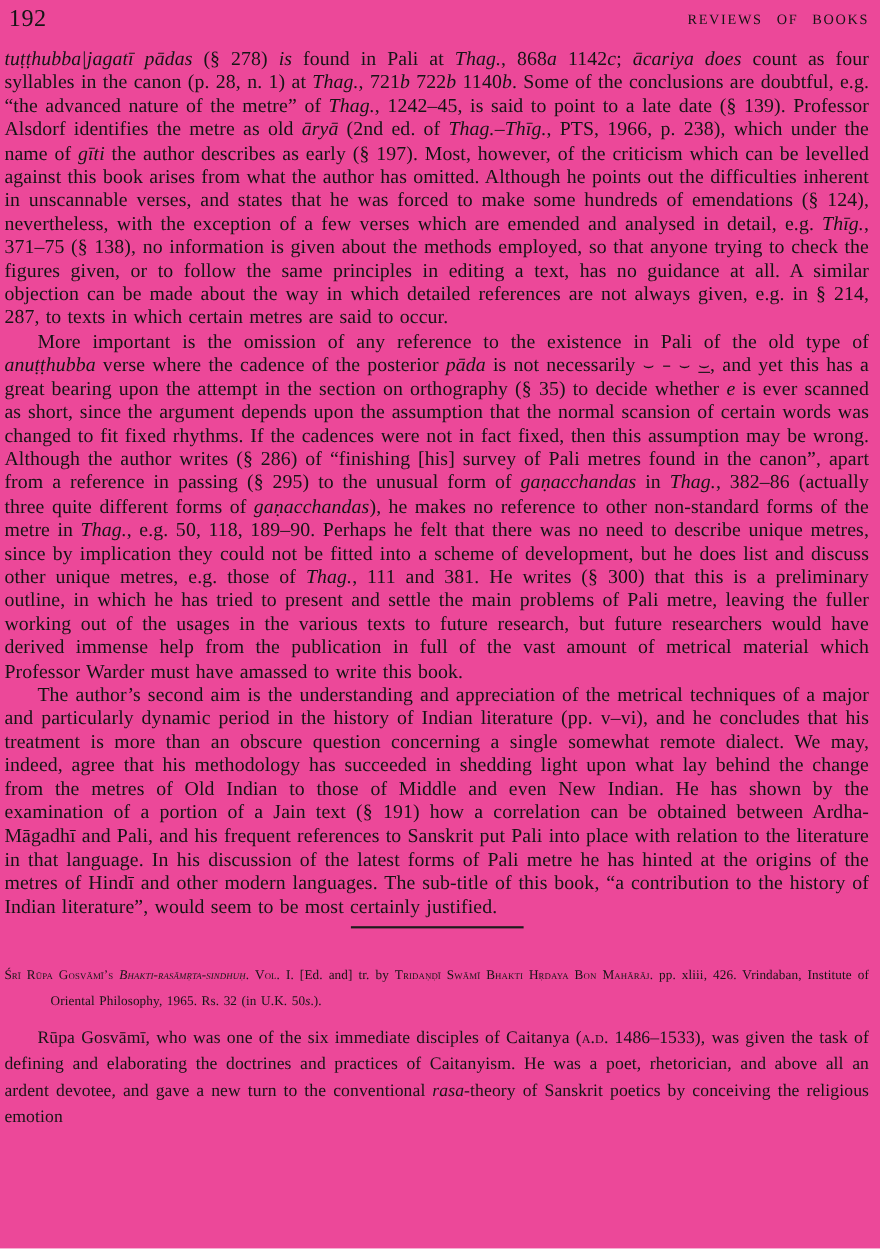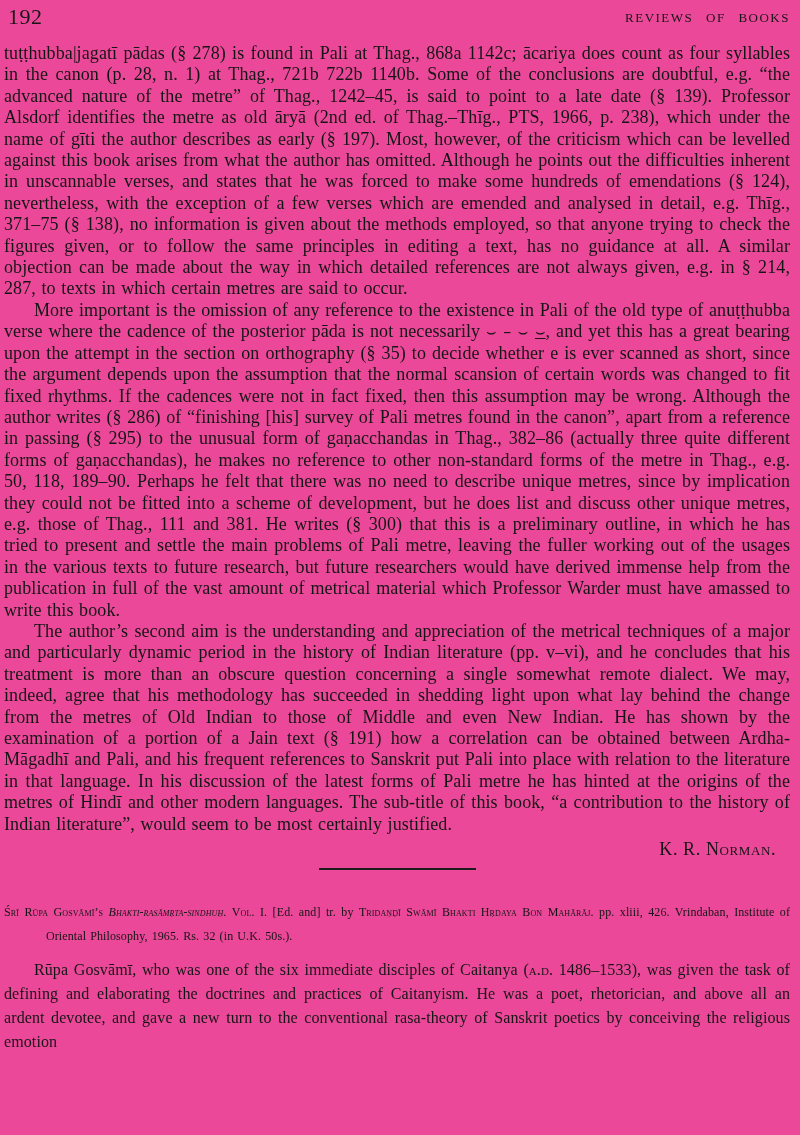--- a/index.html
+++ b/index.html
@@ -31,21 +31,21 @@
   }
   .body-text p{
     margin:0;
     font-size:18px;
     line-height:21.4px;
     text-align:justify;
     letter-spacing:0.1px;
     word-spacing:1px;
   }
   .body-text p.indent{text-indent:30px;}
-  .run-i{}
+  .run-i{font-style:italic;}
   .run-sc{font-variant:small-caps;}
   .run-isc{font-variant:small-caps;font-style:italic;}
   .run-m{font-family:"DejaVu Sans","DejaVu Serif",sans-serif;font-size:16px;}
   .run-mu{font-family:"DejaVu Sans","DejaVu Serif",sans-serif;font-size:16px;text-decoration:underline;}
   .signature{
     margin:2px 14px 0 0;
     text-align:right;
     font-variant:small-caps;
     font-size:18px;line-height:24px;
     letter-spacing:0.6px;
@@ -82,21 +82,20 @@
 
   <div class="page-header">
     <span class="page-number">192</span>
     <span class="running-title">REVIEWS OF BOOKS</span>
   </div>
 
   <div class="body-text">
     <p><span class="run-i">tuṭṭhubba|jagatī pādas</span><span class="run-r"> (§ 278) </span><span class="run-i">is</span><span class="run-r"> found in Pali at </span><span class="run-i">Thag.</span><span class="run-r">, 868</span><span class="run-i">a</span><span class="run-r"> 1142</span><span class="run-i">c</span><span class="run-r">; </span><span class="run-i">ācariya does</span><span class="run-r"> count as four syllables in the canon (p. 28, n. 1) at </span><span class="run-i">Thag.</span><span class="run-r">, 721</span><span class="run-i">b</span><span class="run-r"> 722</span><span class="run-i">b</span><span class="run-r"> 1140</span><span class="run-i">b</span><span class="run-r">. Some of the conclusions are doubtful, e.g. “the advanced nature of the metre” of </span><span class="run-i">Thag.</span><span class="run-r">, 1242–45, is said to point to a late date (§ 139). Professor Alsdorf identifies the metre as old </span><span class="run-i">āryā</span><span class="run-r"> (2nd ed. of </span><span class="run-i">Thag.–Thīg.</span><span class="run-r">, PTS, 1966, p. 238), which under the name of </span><span class="run-i">gīti</span><span class="run-r"> the author describes as early (§ 197). Most, however, of the criticism which can be levelled against this book arises from what the author has omitted. Although he points out the difficulties inherent in unscannable verses, and states that he was forced to make some hundreds of emendations (§ 124), nevertheless, with the exception of a few verses which are emended and analysed in detail, e.g. </span><span class="run-i">Thīg.</span><span class="run-r">, 371–75 (§ 138), no information is given about the methods employed, so that anyone trying to check the figures given, or to follow the same principles in editing a text, has no guidance at all. A similar objection can be made about the way in which detailed references are not always given, e.g. in § 214, 287, to texts in which certain metres are said to occur.</span></p>
     <p class="indent"><span class="run-r">More important is the omission of any reference to the existence in Pali of the old type of </span><span class="run-i">anuṭṭhubba</span><span class="run-r"> verse where the cadence of the posterior </span><span class="run-i">pāda</span><span class="run-r"> is not necessarily </span><span class="run-m">⌣ – ⌣ </span><span class="run-mu">⌣</span><span class="run-r">, and yet this has a great bearing upon the attempt in the section on orthography (§ 35) to decide whether </span><span class="run-i">e</span><span class="run-r"> is ever scanned as short, since the argument depends upon the assumption that the normal scansion of certain words was changed to fit fixed rhythms. If the cadences were not in fact fixed, then this assumption may be wrong. Although the author writes (§ 286) of “finishing [his] survey of Pali metres found in the canon”, apart from a reference in passing (§ 295) to the unusual form of </span><span class="run-i">gaṇacchandas</span><span class="run-r"> in </span><span class="run-i">Thag.</span><span class="run-r">, 382–86 (actually three quite different forms of </span><span class="run-i">gaṇacchandas</span><span class="run-r">), he makes no reference to other non-standard forms of the metre in </span><span class="run-i">Thag.</span><span class="run-r">, e.g. 50, 118, 189–90. Perhaps he felt that there was no need to describe unique metres, since by implication they could not be fitted into a scheme of development, but he does list and discuss other unique metres, e.g. those of </span><span class="run-i">Thag.</span><span class="run-r">, 111 and 381. He writes (§ 300) that this is a preliminary outline, in which he has tried to present and settle the main problems of Pali metre, leaving the fuller working out of the usages in the various texts to future research, but future researchers would have derived immense help from the publication in full of the vast amount of metrical material which Professor Warder must have amassed to write this book.</span></p>
     <p class="indent"><span class="run-r">The author’s second aim is the understanding and appreciation of the metrical techniques of a major and particularly dynamic period in the history of Indian literature (pp. v–vi), and he concludes that his treatment is more than an obscure question concerning a single somewhat remote dialect. We may, indeed, agree that his methodology has succeeded in shedding light upon what lay behind the change from the metres of Old Indian to those of Middle and even New Indian. He has shown by the examination of a portion of a Jain text (§ 191) how a correlation can be obtained between Ardha-Māgadhī and Pali, and his frequent references to Sanskrit put Pali into place with relation to the literature in that language. In his discussion of the latest forms of Pali metre he has hinted at the origins of the metres of Hindī and other modern languages. The sub-title of this book, “a contribution to the history of Indian literature”, would seem to be most certainly justified.</span></p>
-    <div class="signature">K. R. Norman.</div>
   </div>
 
   <div class="section-divider"></div>
 
   <div class="second-review">
     <p class="review-heading"><span class="run-sc">Śrī Rūpa Gosvāmī’s </span><span class="run-isc">Bhakti-rasāmṛta-sindhuḥ</span><span class="run-r">. </span><span class="run-sc">Vol. I.</span><span class="run-r"> [Ed. and] tr. by </span><span class="run-sc">Tridaṇḍī Swāmī Bhakti Hṛdaya Bon Mahārāj</span><span class="run-r">. pp. xliii, 426. Vrindaban, Institute of Oriental Philosophy, 1965. Rs. 32 (in U.K. 50</span><span class="run-i">s</span><span class="run-r">.).</span></p>
     <p class="opening"><span class="run-r">Rūpa Gosvāmī, who was one of the six immediate disciples of Caitanya (</span><span class="run-sc">a.d.</span><span class="run-r"> 1486–1533), was given the task of defining and elaborating the doctrines and practices of Caitanyism. He was a poet, rhetorician, and above all an ardent devotee, and gave a new turn to the conventional </span><span class="run-i">rasa</span><span class="run-r">-theory of Sanskrit poetics by conceiving the religious emotion</span></p>
   </div>
 
 </div>

